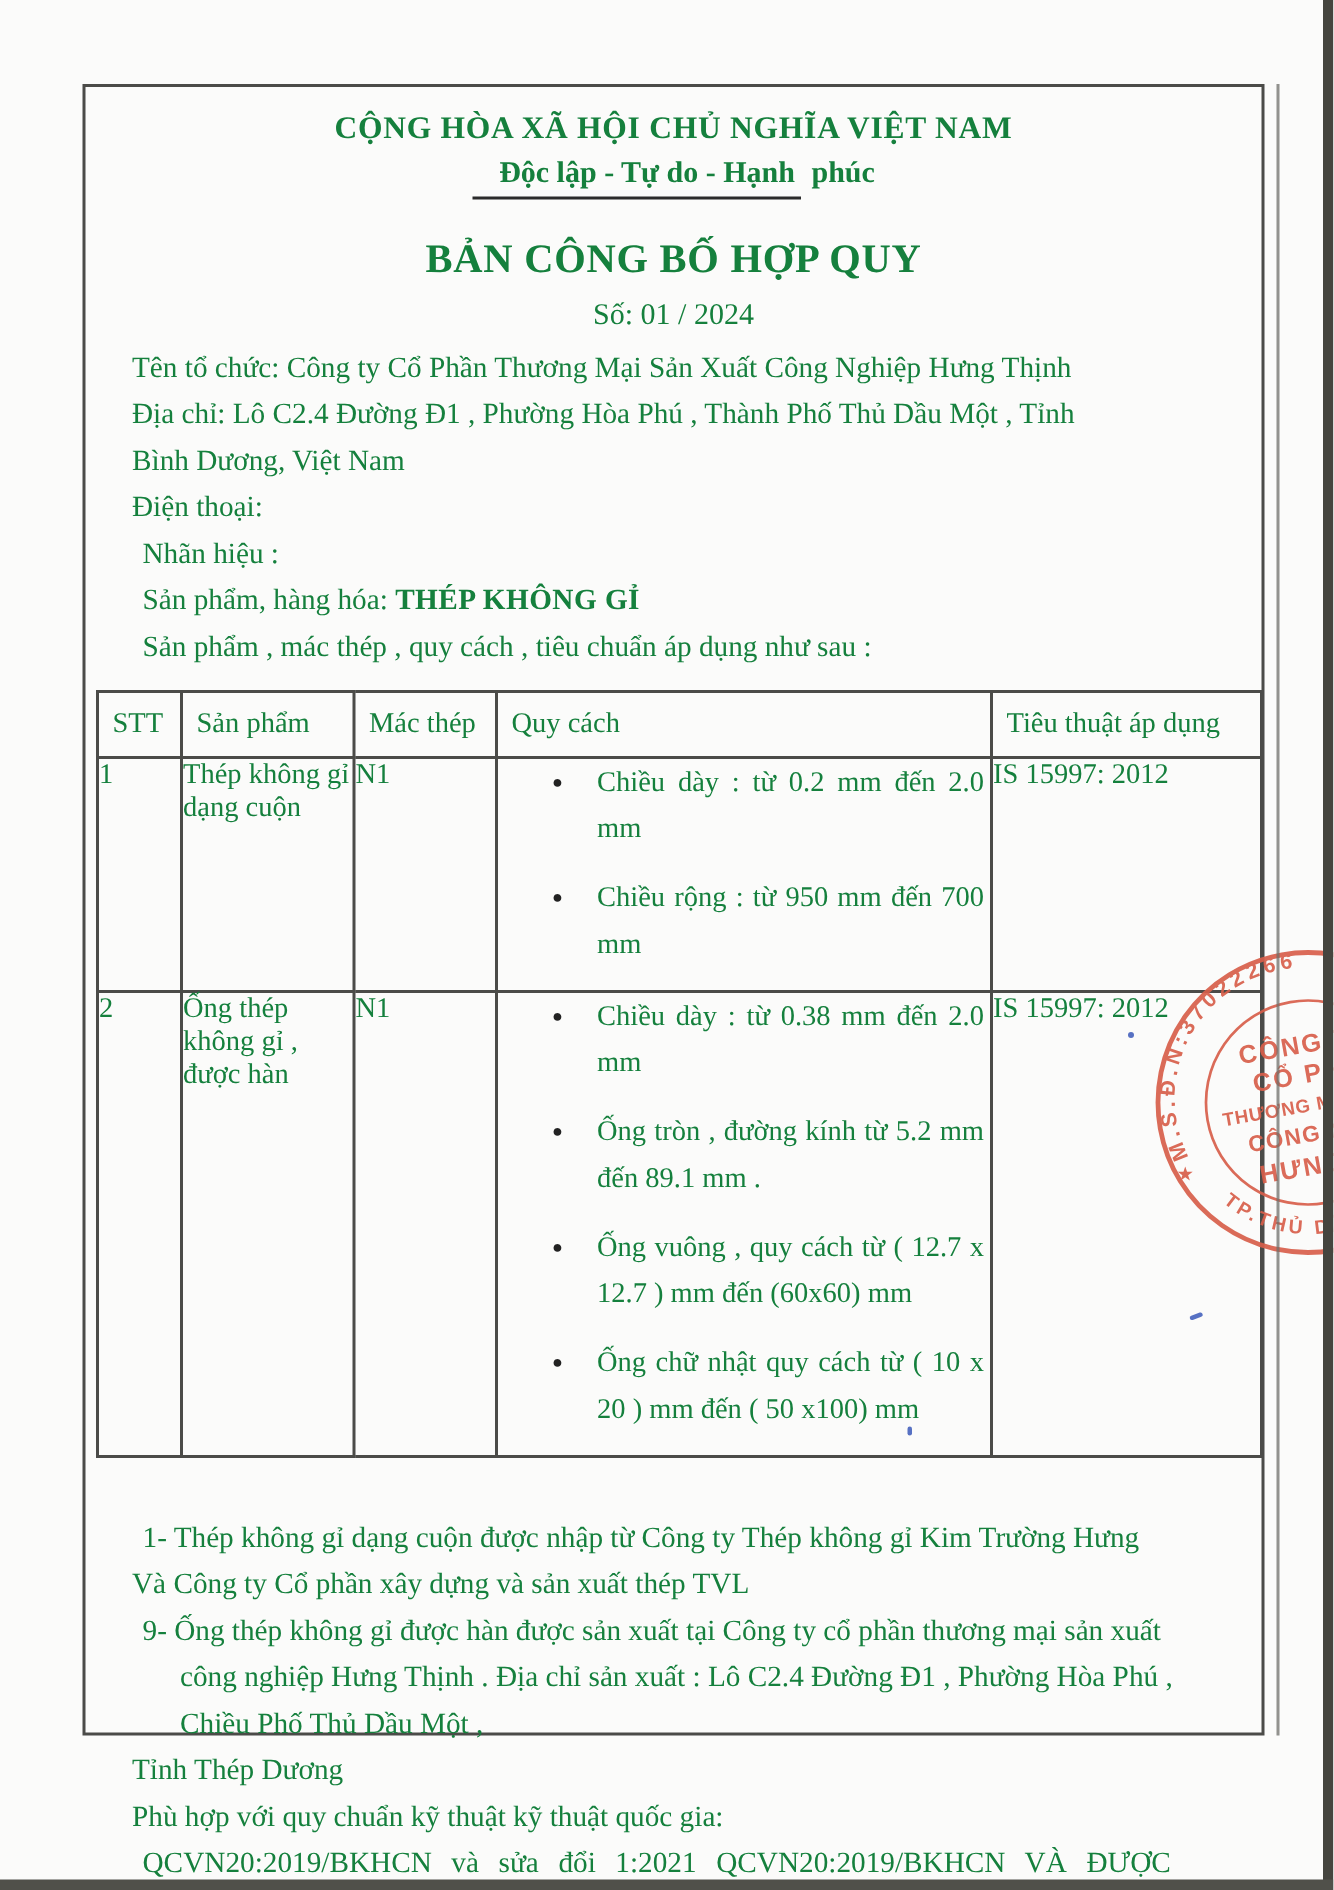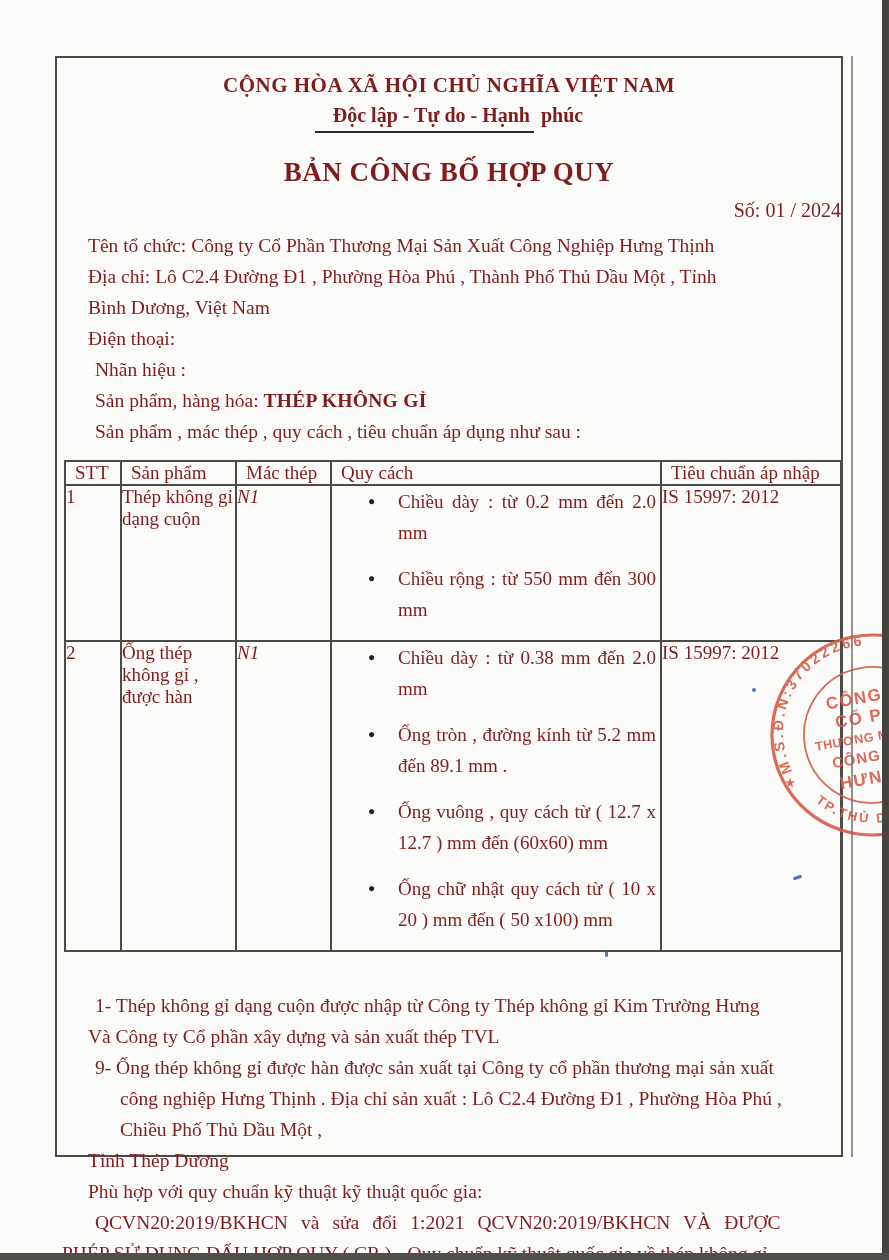--- a/index.html
+++ b/index.html
@@ -2,21 +2,21 @@
 <html><head>
 <meta charset="utf-8">
 <style>
   html,body{margin:0;padding:0;background:#e8e8e6;}
   .page{
     position:relative;
     width:889px;height:1260px;
     background:#fbfbfa;
     overflow:hidden;
     font-family:"Liberation Serif","DejaVu Serif",serif;
-    color:#7f1d1d;
+    color:#15803d;
   }
   
   .frame{
     position:absolute;left:55px;top:56px;
     width:788px;height:1101px;
     border:2px solid #4b4b48;
     box-sizing:border-box;
     padding-top:12px;
   }
   .center{text-align:center;}
@@ -30,43 +30,43 @@
   .motto2 .u{
     display:inline-block;
     border-bottom:2.5px solid #2b2b2b;
     padding:0 4px 1px 18px;
   }
   .motto2 .tail{margin-left:7px;}
   .doc-title{
     font-size:27px;font-weight:bold;letter-spacing:.5px;
     line-height:34px;margin:22px 0 0 0;
   }
-  .doc-no{font-size:20px;line-height:28px;margin-top:7px;text-align:right;}
+  .doc-no{font-size:20px;line-height:28px;margin-top:7px;}
   .body-text{font-size:19.5px;line-height:31px;}
   .p{margin:0 6px 0 31px;}
   .p.indent{margin-left:38px;}
   .p.first{margin-top:6px;}
   .product-value{font-weight:bold;letter-spacing:.3px;}
   
   table.spec{
     border-collapse:collapse;table-layout:fixed;
     margin:13px 0 0 7px;width:776px;
     font-size:19px;
   }
   table.spec td,table.spec th{
     border:2px solid #4b4b48;
     box-sizing:border-box;
     font-weight:normal;text-align:left;
     vertical-align:top;
     padding:0;
   }
-  table.spec th{height:24px;vertical-align:middle;padding-left:9px;}
+  table.spec th{height:44px;vertical-align:middle;padding-left:9px;}
   td.c-stt{text-align:center;padding-top:12px;}
   td.c-sp{padding:12px 9px 8px 11px;text-align:justify;}
-  td.c-mt{text-align:center;padding-top:12px;font-style:italic;}
+  td.c-mt{text-align:center;padding-top:12px;}
   td.c-tc{padding:12px 6px 8px 9px;}
   td.c-qc{padding:14px 6px 8px 0;}
   ul.bullets{list-style:none;margin:0;padding:0 4px 0 66px;}
   ul.bullets li{
     position:relative;text-align:justify;
     margin-bottom:15px;line-height:31px;
   }
   ul.bullets li::before{
     content:"●";position:absolute;left:-30px;top:0;
     font-size:12px;color:#222;
@@ -121,30 +121,30 @@
           <col style="width:95px">
           <col style="width:330px">
           <col style="width:180px">
       </colgroup>
       <tbody>
           <tr>
         <th>STT</th>
         <th>Sản phẩm</th>
         <th>Mác thép</th>
         <th>Quy cách</th>
-        <th>Tiêu chuẩn áp nhập</th>
+        <th>Tiêu thuật áp dụng</th>
       </tr>
       <tr style="height:95px;">
         <td class="c-stt">1</td>
         <td class="c-sp">Thép không gỉ dạng cuộn</td>
         <td class="c-mt">N1</td>
         <td class="c-qc">
           <ul class="bullets">
             <li>Chiều dày : từ 0.2 mm đến 2.0 mm</li>
-            <li>Chiều rộng : từ 550 mm đến 300 mm</li>
+            <li>Chiều rộng : từ 950 mm đến 700 mm</li>
           </ul>
         </td>
         <td class="c-tc">IS 15997: 2012</td>
       </tr>
       <tr style="height:240px;">
         <td class="c-stt">2</td>
         <td class="c-sp">Ống thép không gỉ , được hàn</td>
         <td class="c-mt">N1</td>
         <td class="c-qc">
           <ul class="bullets">

